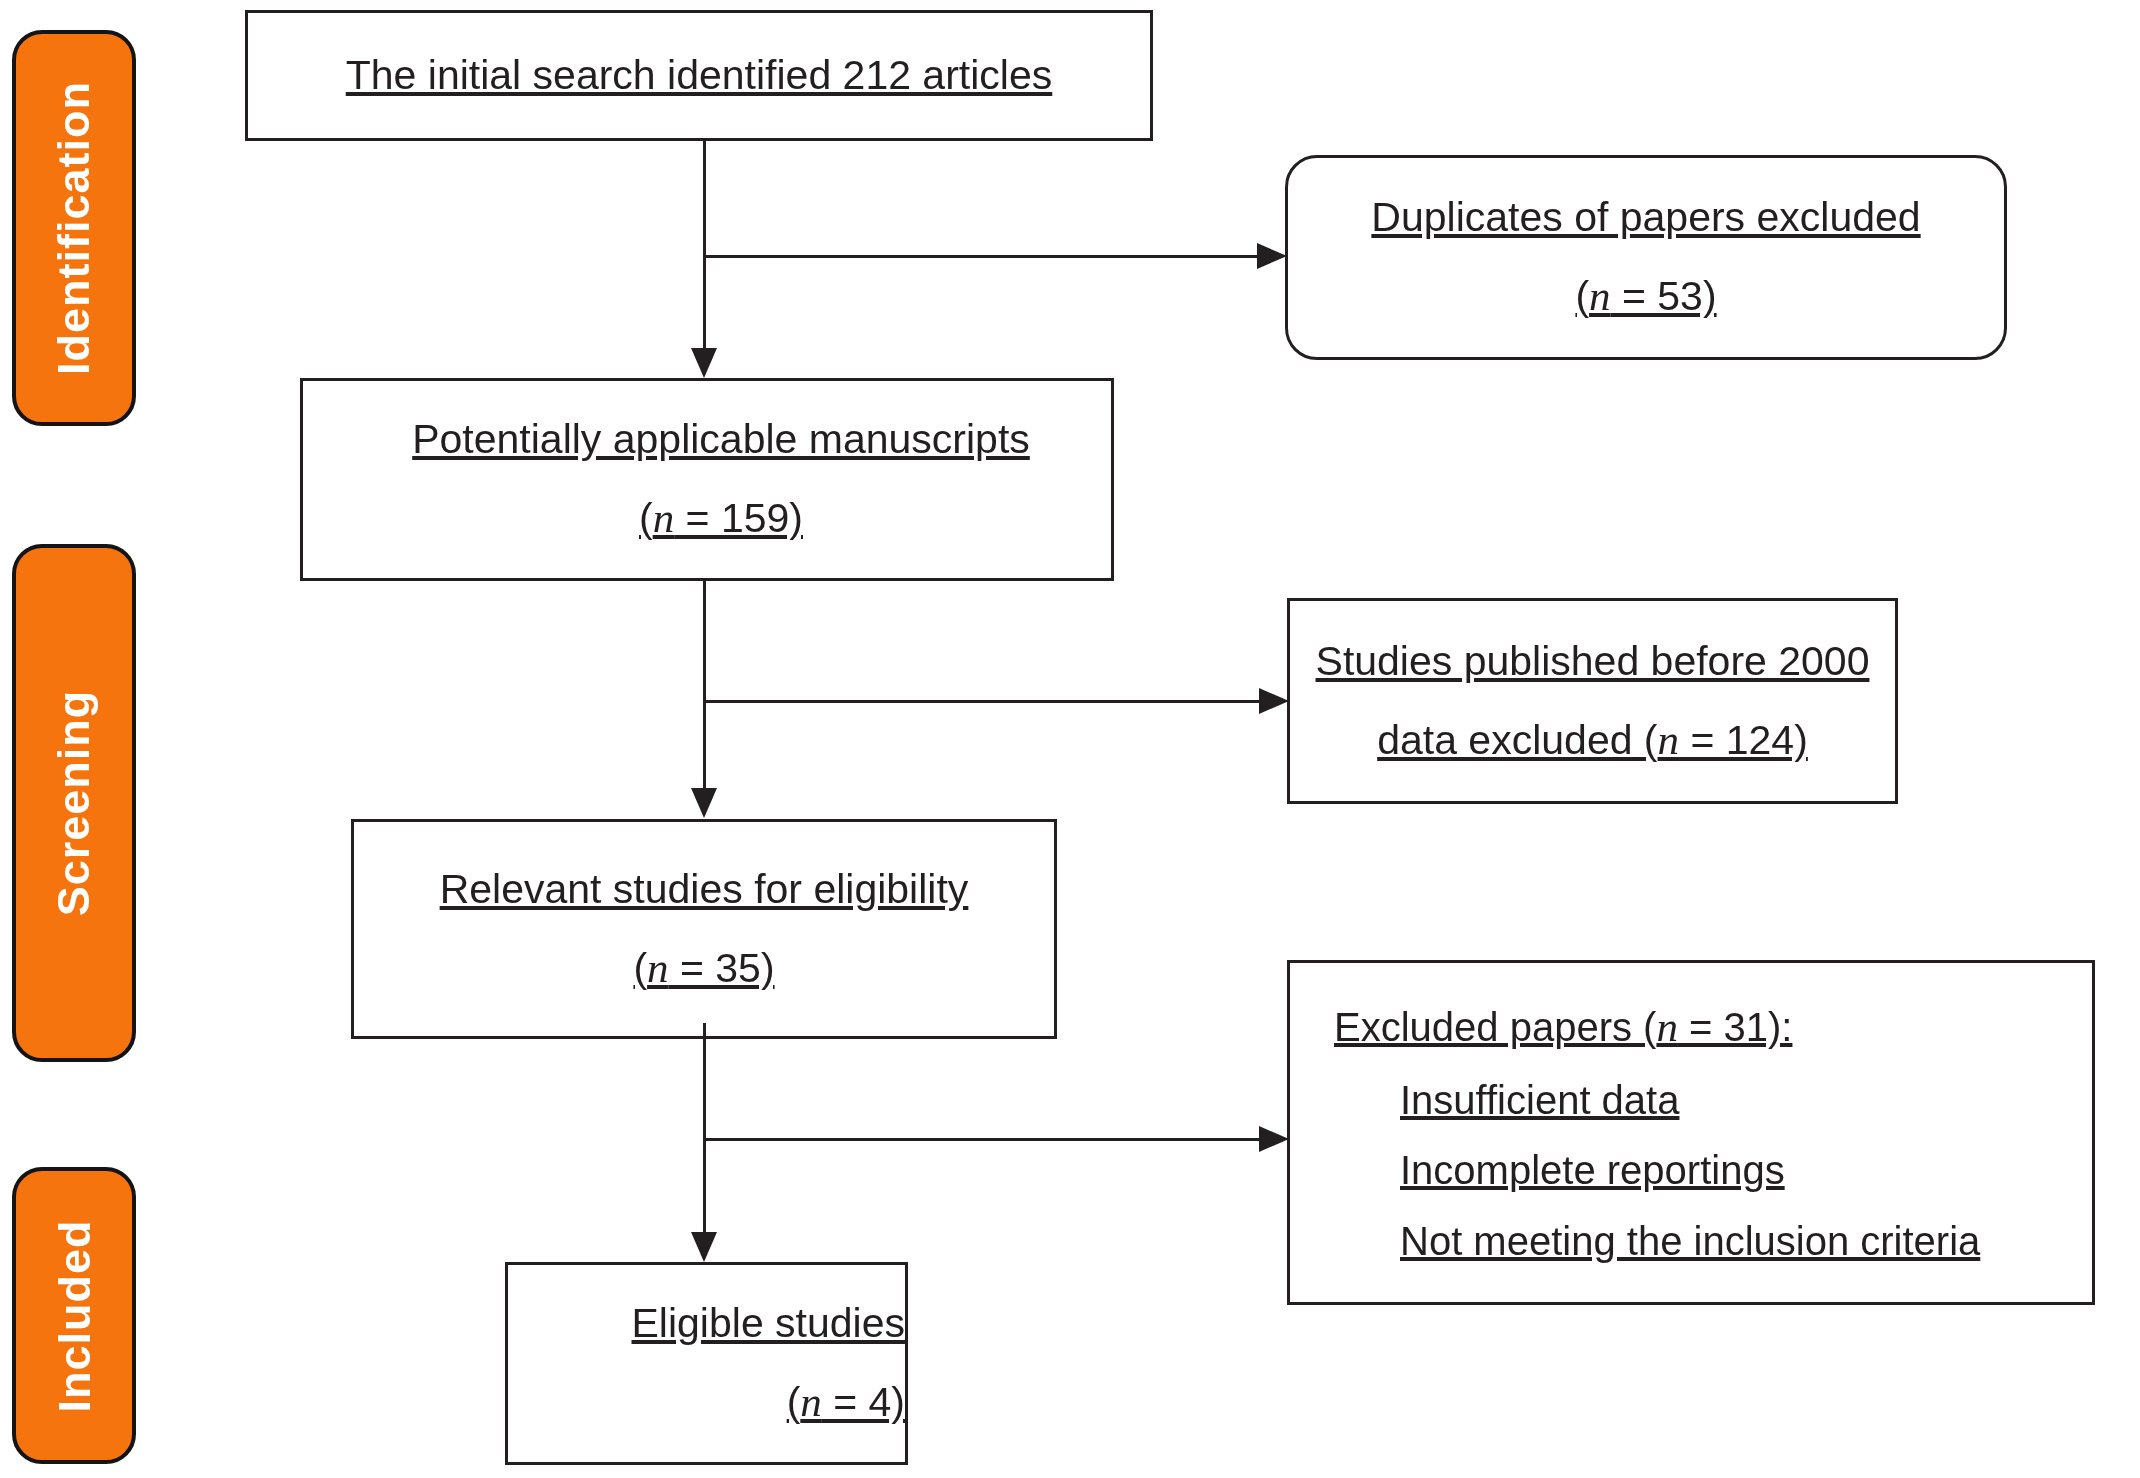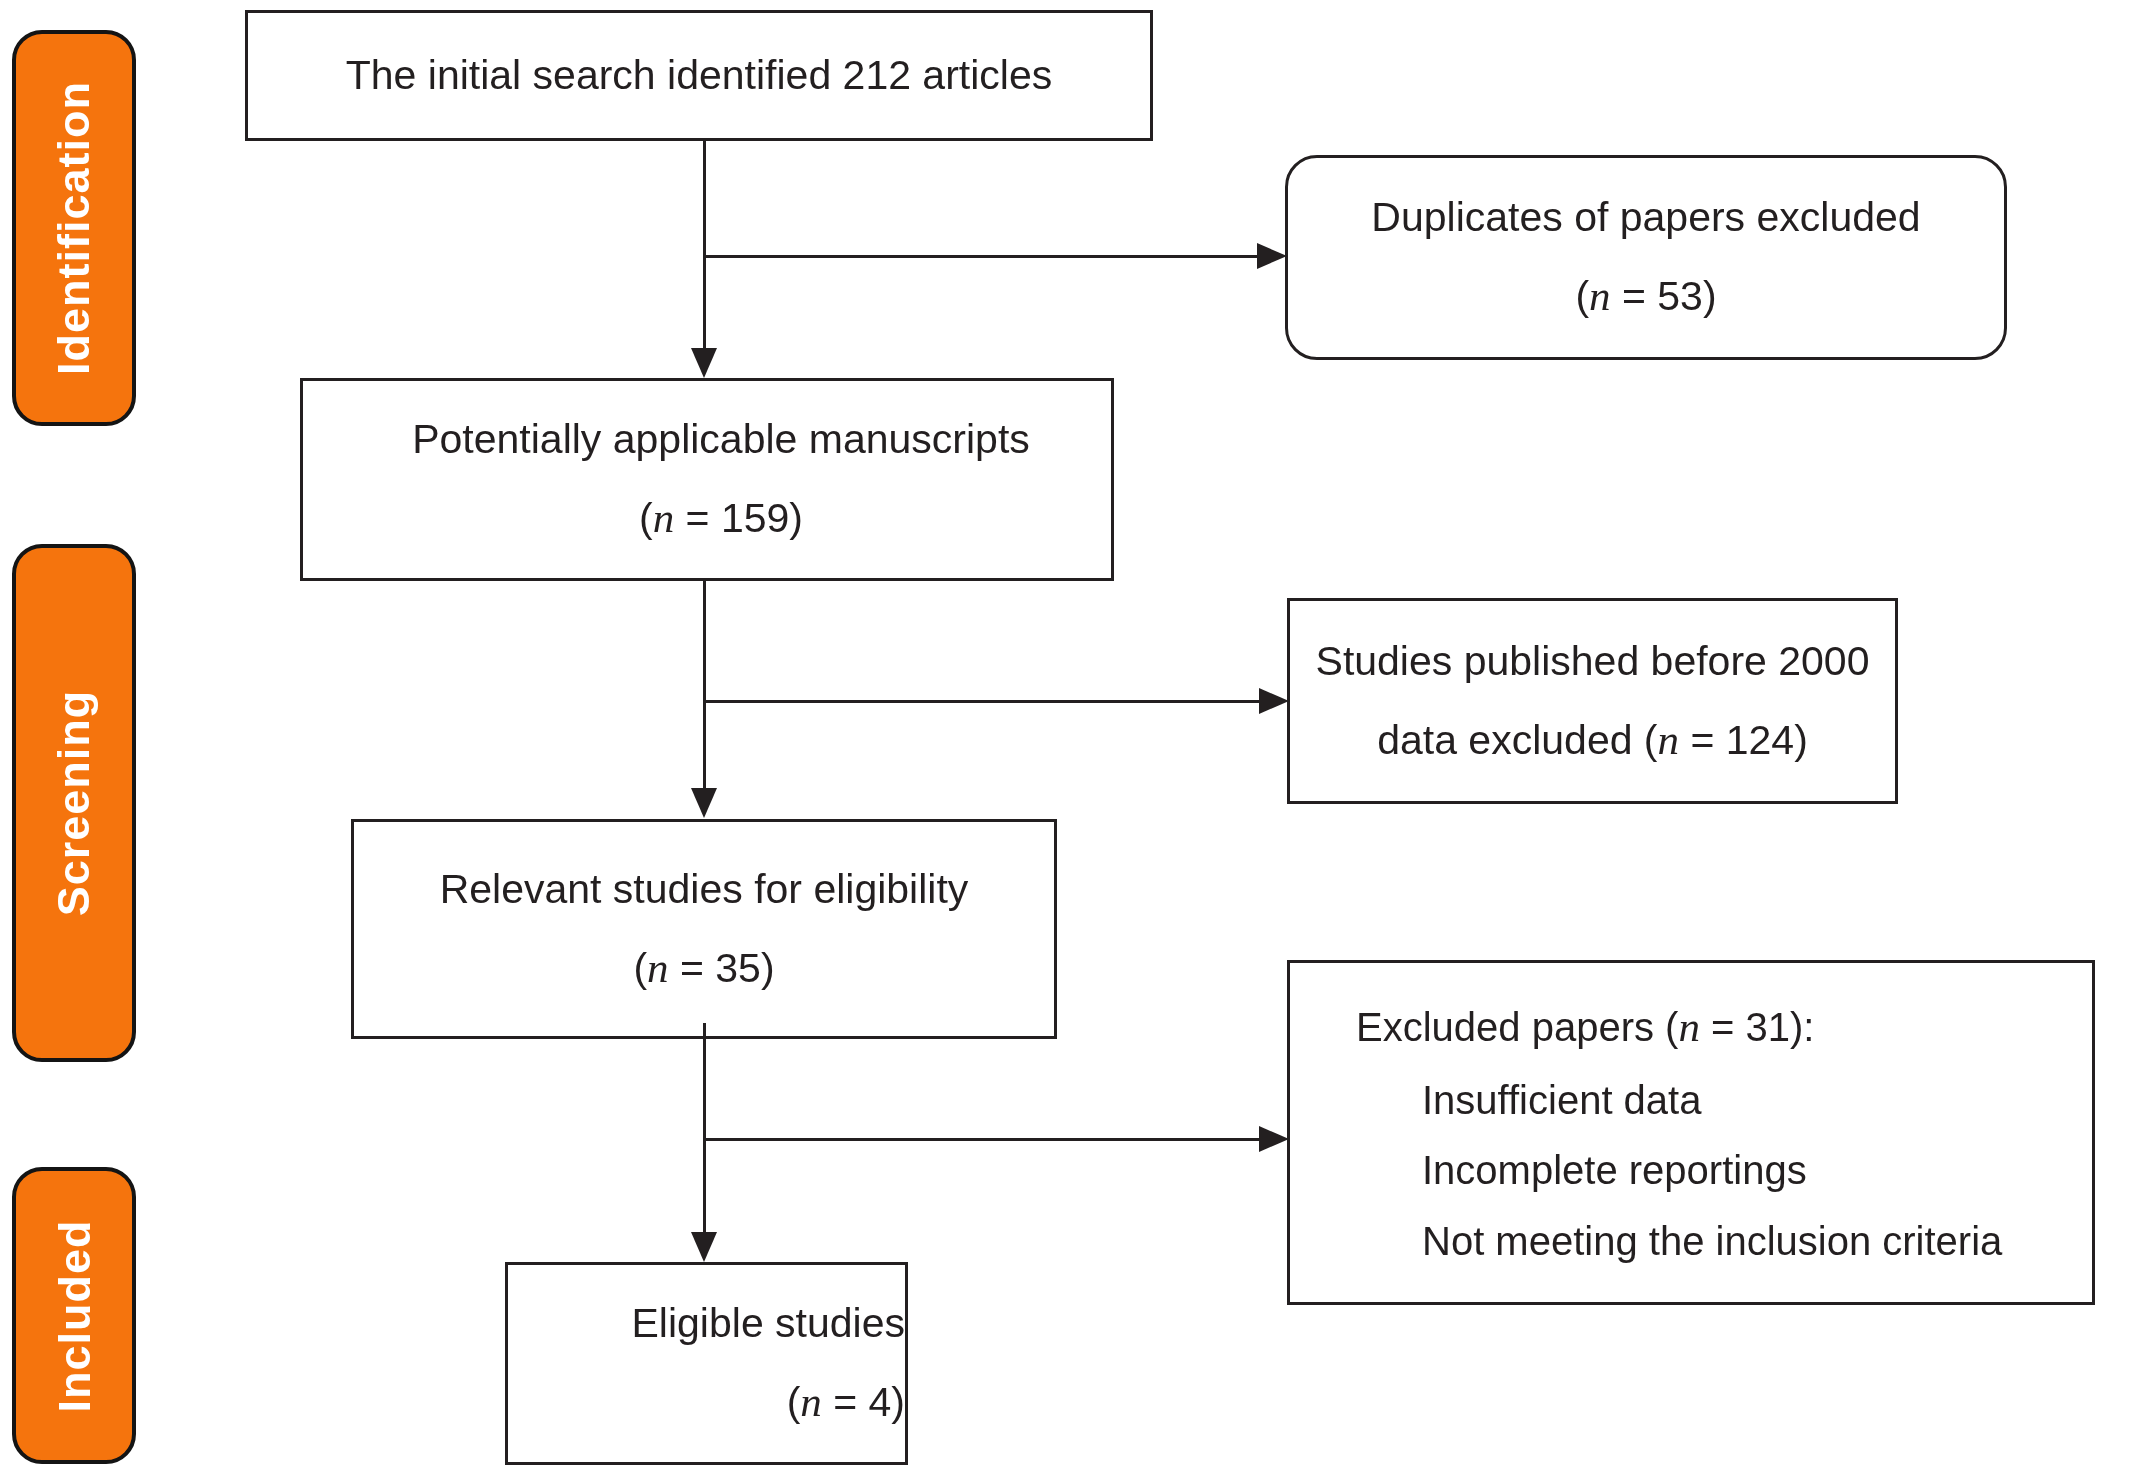--- a/index.html
+++ b/index.html
@@ -16,25 +16,25 @@
   .stage .rot{
     transform:rotate(-90deg);white-space:nowrap;
     color:#ffffff;font-weight:700;font-size:45px;letter-spacing:1px;
   }
   
   .box{
     position:absolute;background:#ffffff;border:3px solid #231f20;box-sizing:border-box;
     display:flex;flex-direction:column;align-items:center;justify-content:center;
     row-gap:26px;font-size:41px;line-height:1.25;text-align:center;
   }
-  .box .line{white-space:nowrap;}
+  .box .line{white-space:nowrap;text-decoration:underline;}
   .nvar{font-style:italic;font-family:"Liberation Serif",serif;font-size:43px;}
   
   .box.listbox{align-items:flex-start;text-align:left;row-gap:0;
-    padding-left:66px;padding-right:8px;justify-content:center;}
+    padding-left:44px;padding-right:8px;justify-content:center;}
   .box.listbox .line{line-height:1.76;}
   .box.listbox .indent{padding-left:66px;}
   
   .vline{position:absolute;width:3px;background:#231f20;}
   .hline{position:absolute;height:3px;background:#231f20;}
   .arrow-down{
     position:absolute;width:0;height:0;
     border-left:13px solid transparent;border-right:13px solid transparent;
     border-top:30px solid #231f20;
   }

